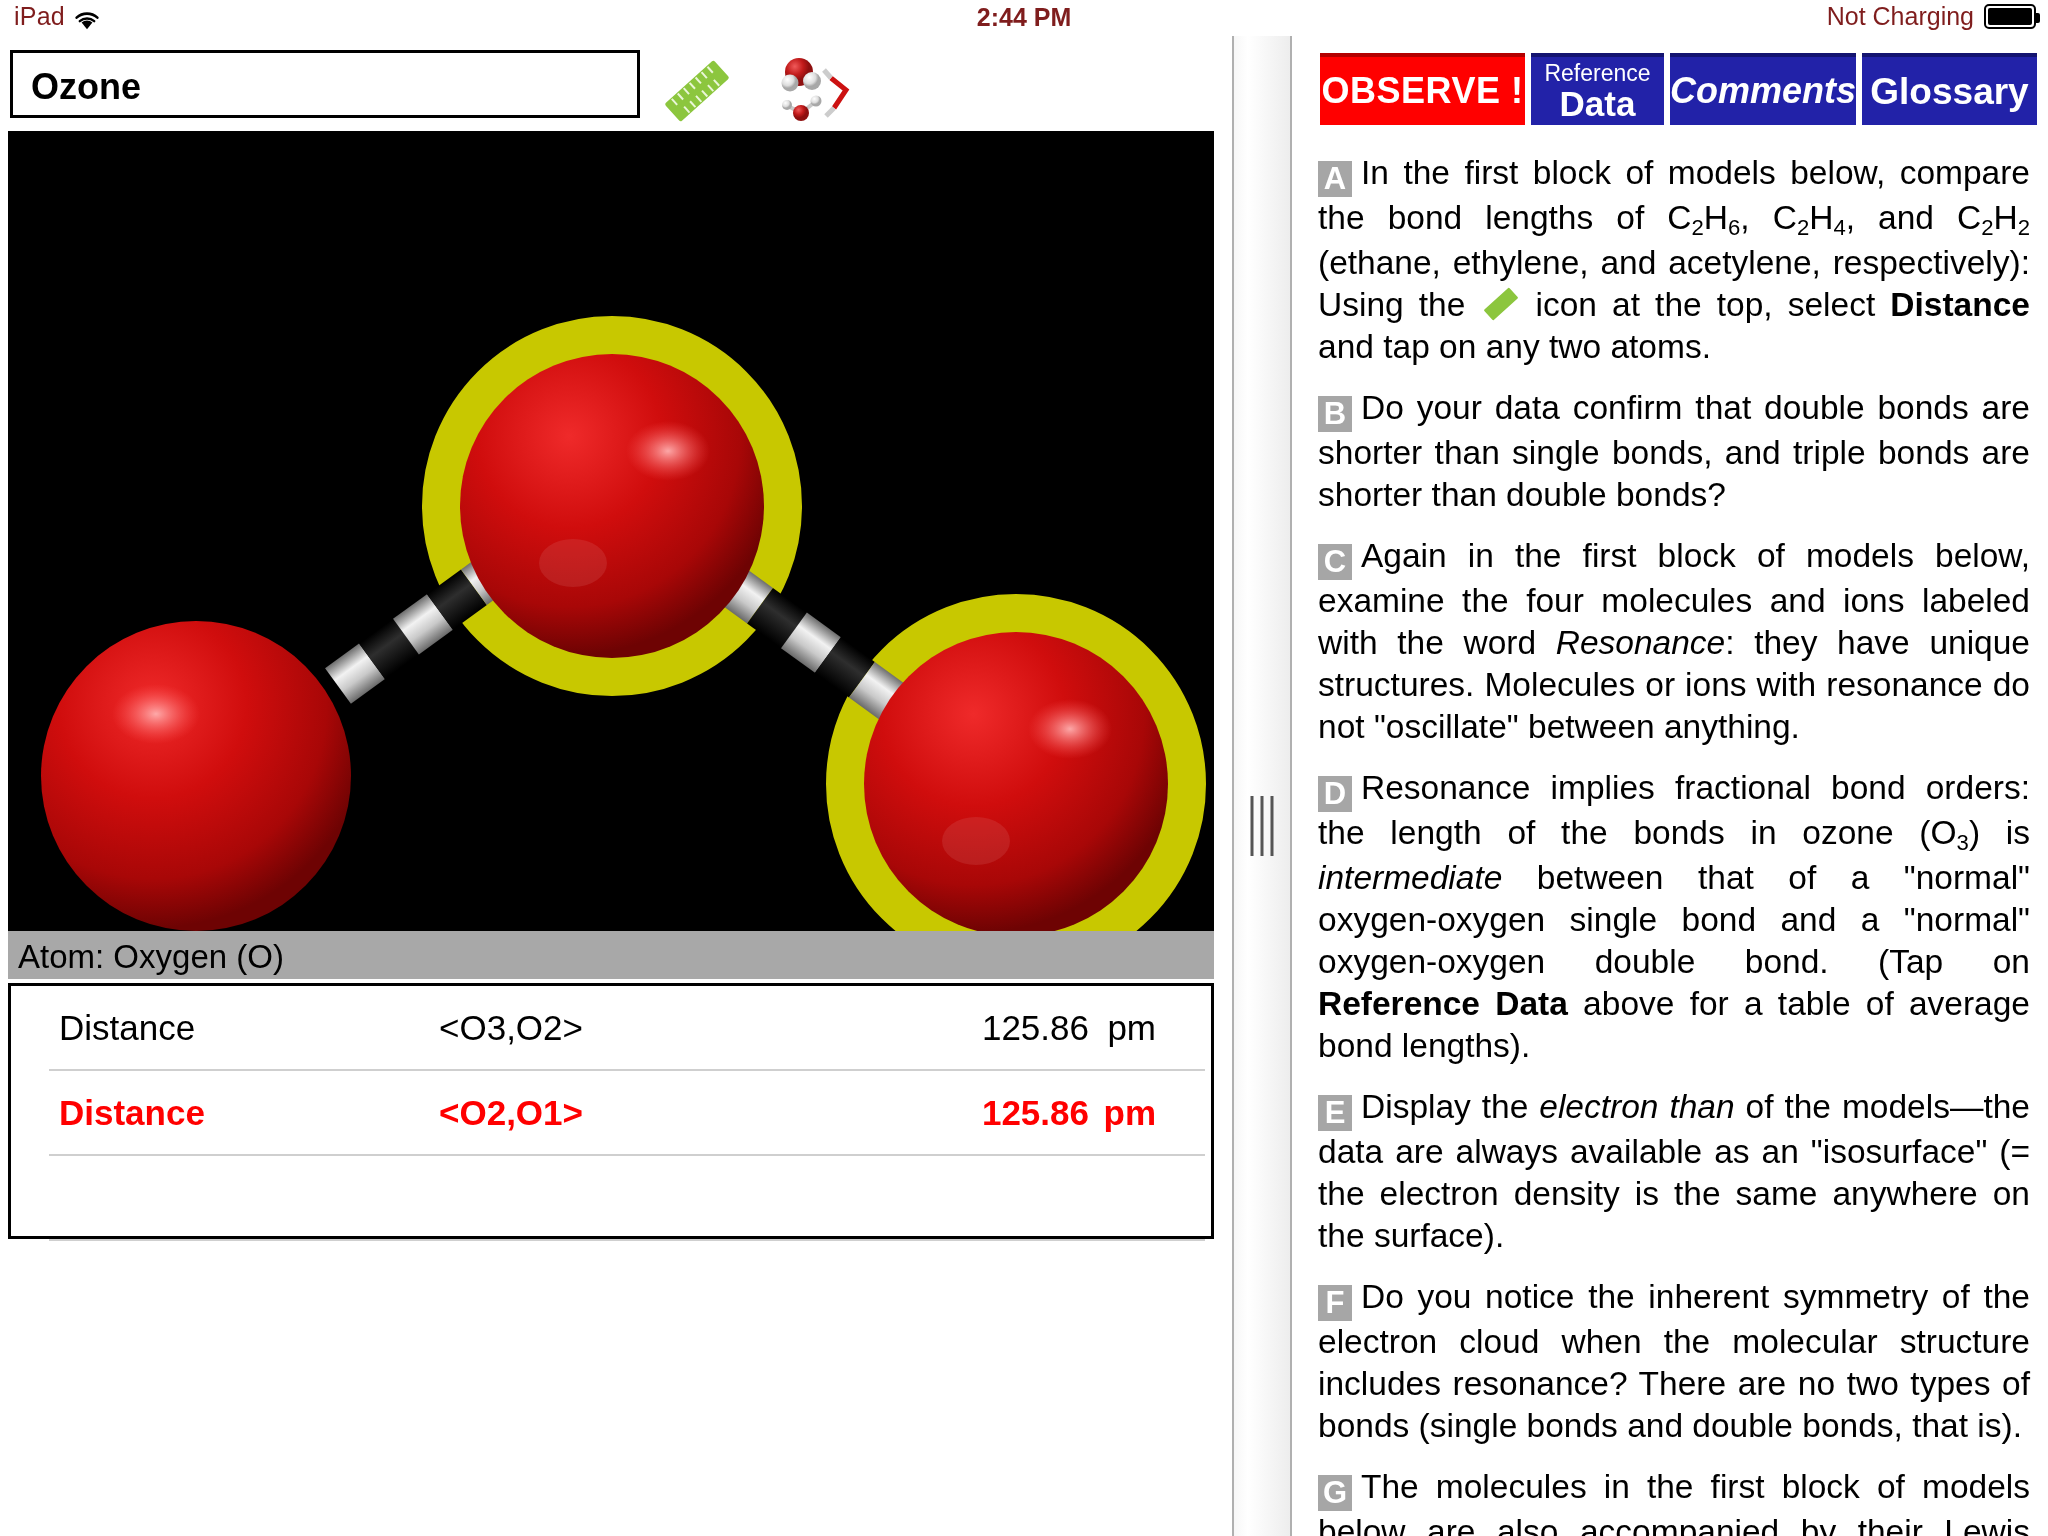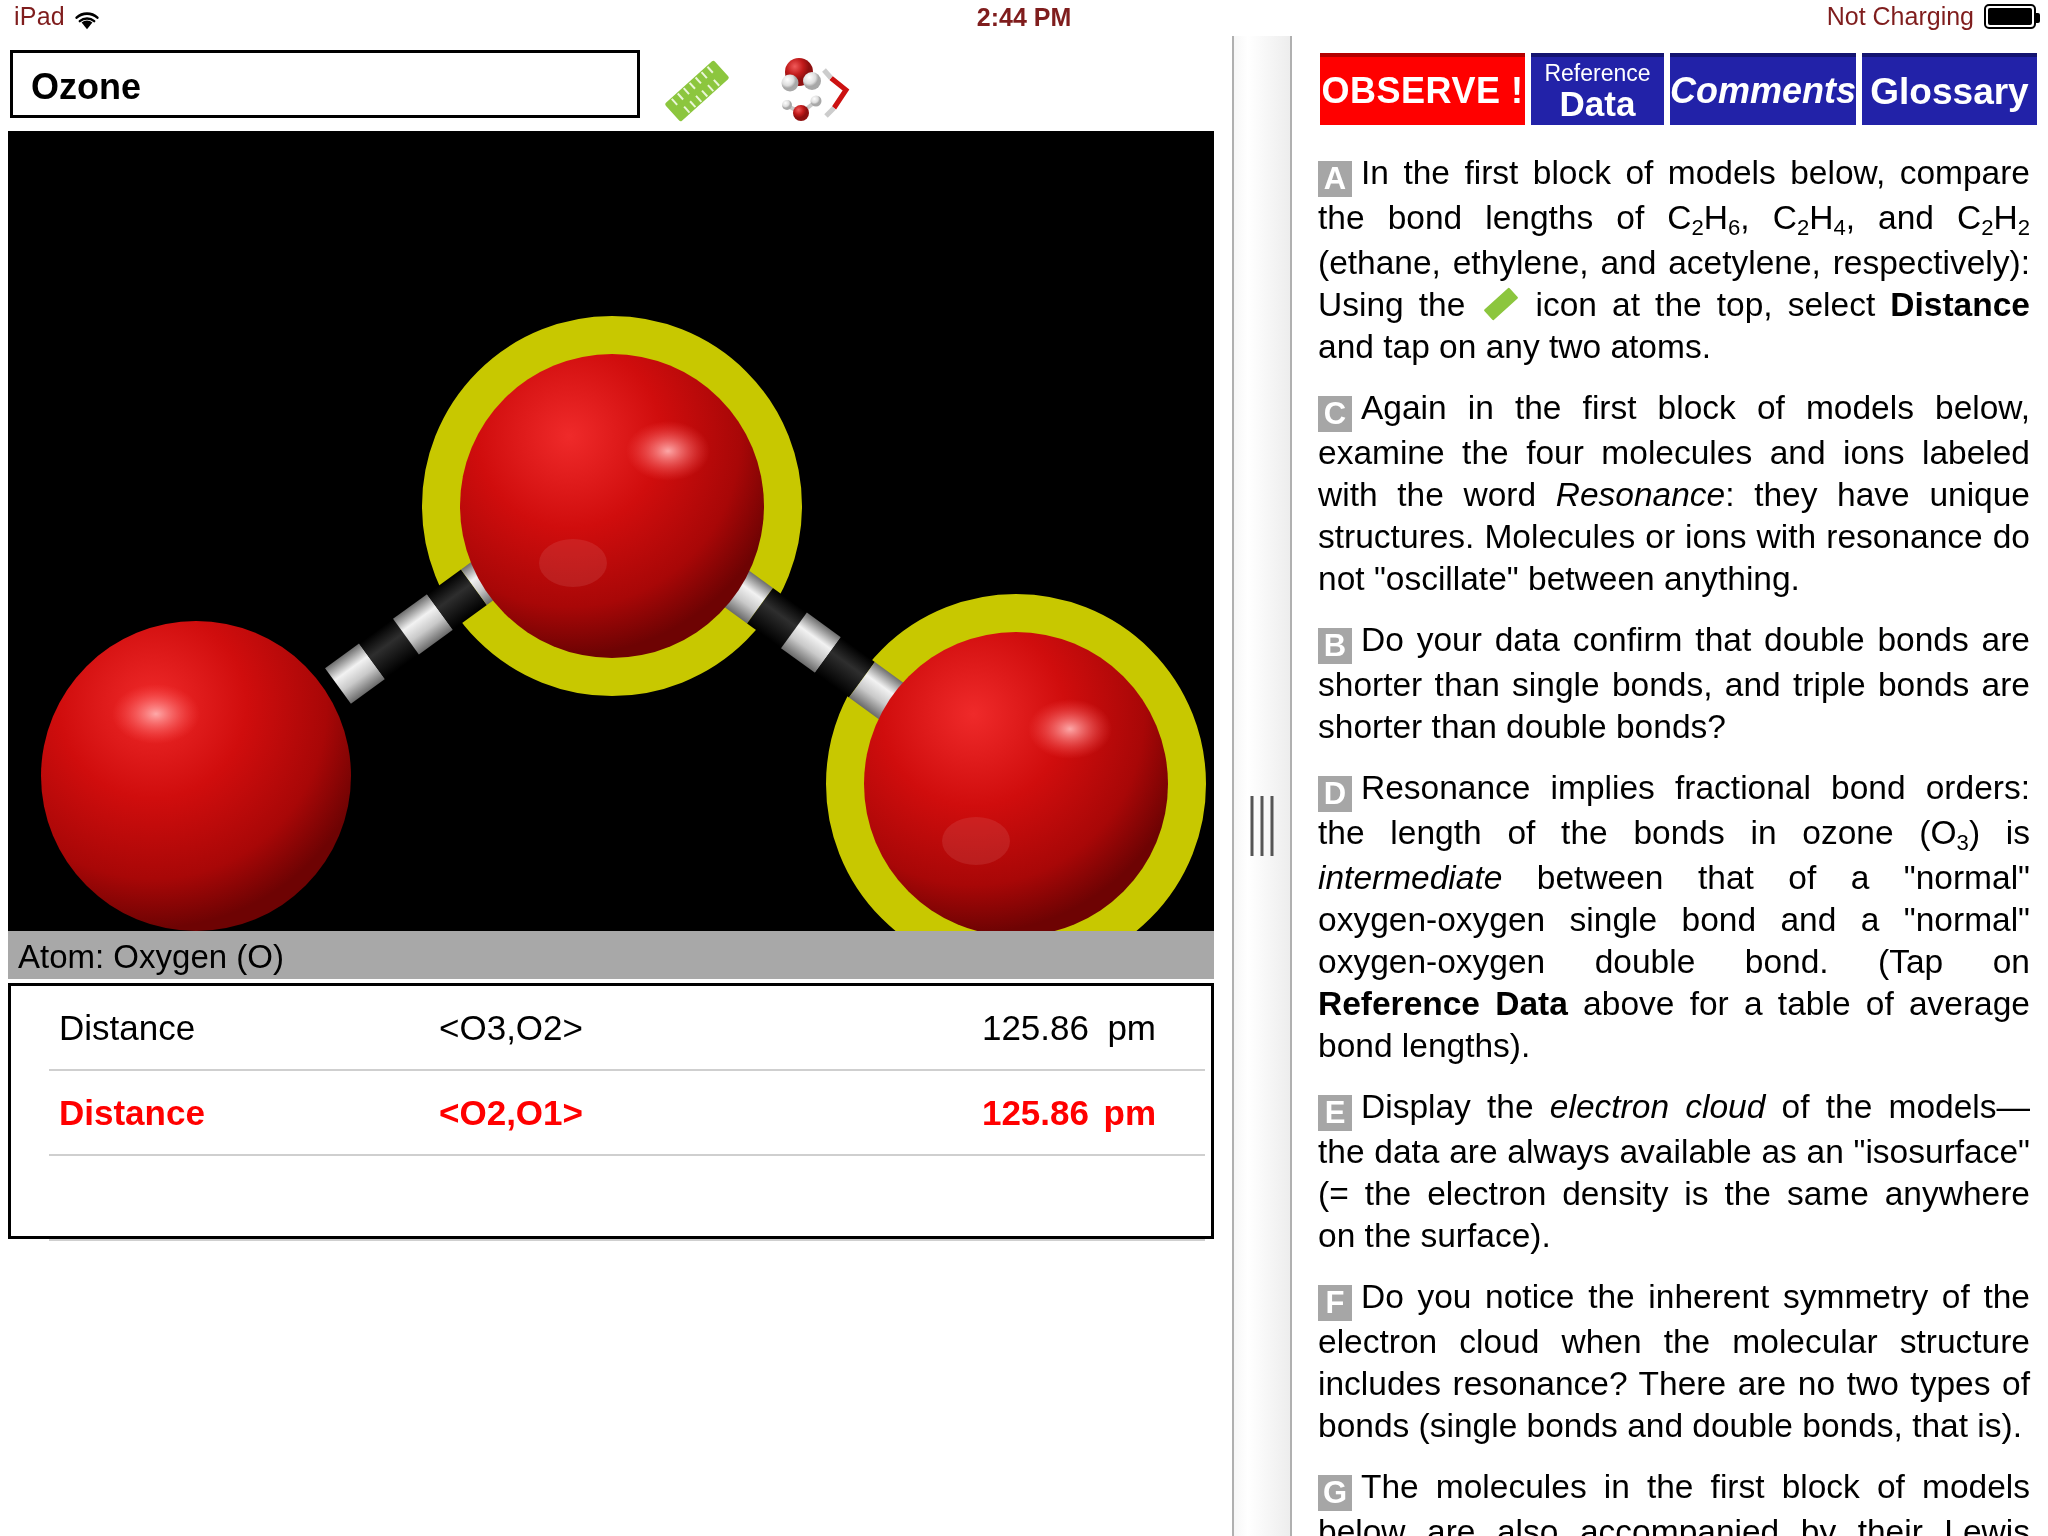--- a/index.html
+++ b/index.html
@@ -305,30 +305,30 @@
     <div class="tab glossary">
       <span>Glossary</span>
     </div>
   </div>
 
   <div id="body">
     <p class="para">
       <span class="tag">A</span><span>In the first block of models below, compare the bond lengths of C<sub>2</sub>H<sub>6</sub>, C<sub>2</sub>H<sub>4</sub>, and C<sub>2</sub>H<sub>2</sub> (ethane, ethylene, and acetylene, respectively): Using the <span class="inline-ruler"><span class="body"></span></span> icon at the top, select <b>Distance</b> and tap on any two atoms.</span>
     </p>
     <p class="para">
+      <span class="tag">B</span><span>Do your data confirm that double bonds are shorter than single bonds, and triple bonds are shorter than double bonds?</span>
+    </p>
+    <p class="para">
       <span class="tag">C</span><span>Again in the first block of models below, examine the four molecules and ions labeled with the word <i>Resonance</i>: they have unique structures. Molecules or ions with resonance do not "oscillate" between anything.</span>
     </p>
     <p class="para">
-      <span class="tag">B</span><span>Do your data confirm that double bonds are shorter than single bonds, and triple bonds are shorter than double bonds?</span>
-    </p>
-    <p class="para">
       <span class="tag">D</span><span>Resonance implies fractional bond orders: the length of the bonds in ozone (O<sub>3</sub>) is <i>intermediate</i> between that of a "normal" oxygen-oxygen single bond and a "normal" oxygen-oxygen double bond. (Tap on <b>Reference Data</b> above for a table of average bond lengths).</span>
     </p>
     <p class="para">
-      <span class="tag">E</span><span>Display the <i>electron cloud</i> of the models—the data are always available as an "isosurface" (= the electron density is the same anywhere on the surface).</span>
+      <span class="tag">E</span><span>Display the <i>electron than</i> of the models—the data are always available as an "isosurface" (= the electron density is the same anywhere on the surface).</span>
     </p>
     <p class="para">
       <span class="tag">F</span><span>Do you notice the inherent symmetry of the electron cloud when the molecular structure includes resonance? There are no two types of bonds (single bonds and double bonds, that is).</span>
     </p>
     <p class="para">
       <span class="tag">G</span><span>The molecules in the first block of models below are also accompanied by their Lewis structures. Sometimes many can be drawn: for sulfate (SO) there are no fewer than 16 (only</span>
     </p>
   </div>
 </div>
 

